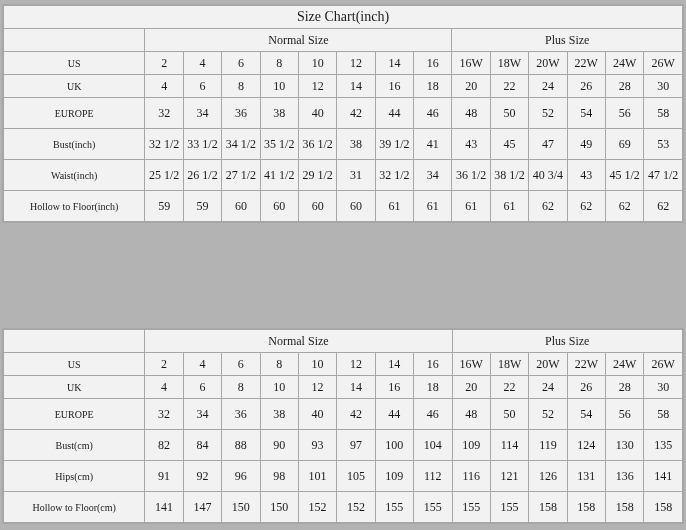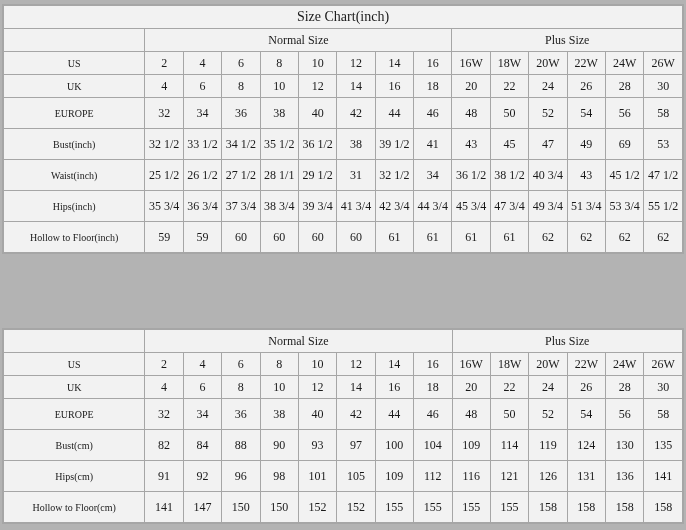--- a/index.html
+++ b/index.html
@@ -185,50 +185,33 @@
           <td>49</td>
           <td>69</td>
           <td>53</td>
         </tr>
 
         <tr class="data-row tall-row">
           <td class="label-col">Waist(inch)</td>
           <td>25 1/2</td>
           <td>26 1/2</td>
           <td>27 1/2</td>
-          <td>28 1/1</td>
+          <td>41 1/2</td>
           <td>29 1/2</td>
           <td>31</td>
           <td>32 1/2</td>
           <td>34</td>
           <td>36 1/2</td>
           <td>38 1/2</td>
           <td>40 3/4</td>
           <td>43</td>
           <td>45 1/2</td>
           <td>47 1/2</td>
         </tr>
 
-        <tr class="data-row tall-row">
-          <td class="label-col">Hips(inch)</td>
-          <td class="small-val">35 3/4</td>
-          <td class="small-val">36 3/4</td>
-          <td class="small-val">37 3/4</td>
-          <td class="small-val">38 3/4</td>
-          <td class="small-val">39 3/4</td>
-          <td class="small-val">41 3/4</td>
-          <td class="small-val">42 3/4</td>
-          <td class="small-val">44 3/4</td>
-          <td class="small-val">45 3/4</td>
-          <td class="small-val">47 3/4</td>
-          <td class="small-val">49 3/4</td>
-          <td class="small-val">51 3/4</td>
-          <td class="small-val">53 3/4</td>
-          <td class="small-val">55 1/2</td>
-        </tr>
 
         <tr class="data-row tall-row">
           <td class="label-col">Hollow to Floor(inch)</td>
           <td>59</td>
           <td>59</td>
           <td>60</td>
           <td>60</td>
           <td>60</td>
           <td>60</td>
           <td>61</td>

